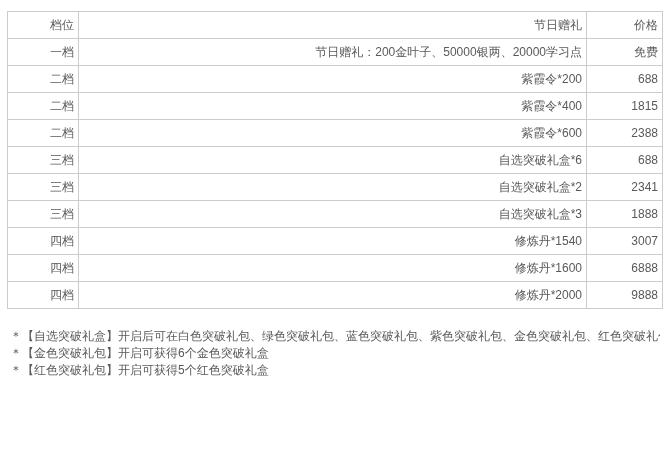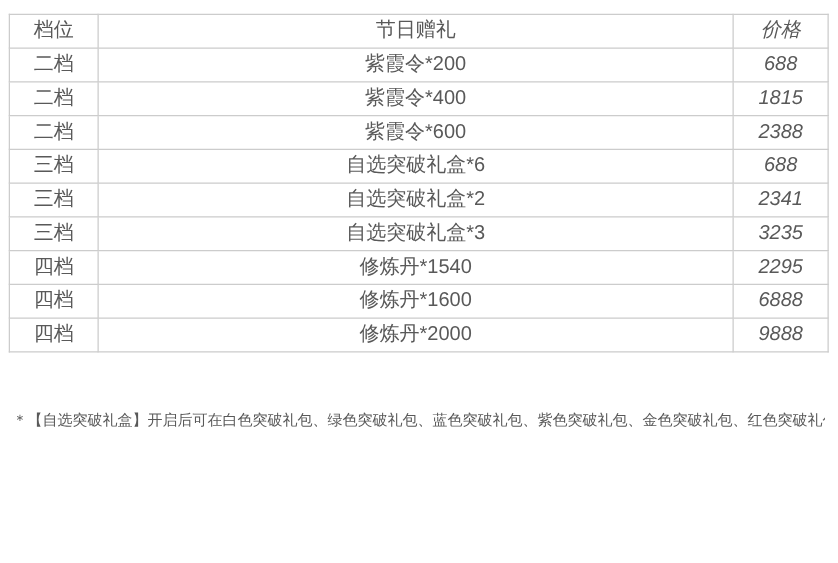--- a/index.html
+++ b/index.html
@@ -22,31 +22,31 @@
       top: 11px;
       width: 656px;
       border-collapse: collapse;
       table-layout: fixed;
     }
     .gift-table th,
     .gift-table td {
       border: 1px solid var(--border, #cccccc);
       height: 27px;
       padding: 0 4px;
-      text-align: center;
+      text-align: right;
       vertical-align: middle;
-      font-size: 16px;
+      font-size: 12px;
       font-weight: normal;
       color: var(--text, #595959);
       line-height: 1;
       overflow: hidden;
       white-space: nowrap;
     }
     .col-tier  { width: 71px; }
-    .col-price { width: 76px; font-style: italic; }
+    .col-price { width: 76px; }
     .notes {
       position: absolute;
       left: 10px;
       top: 328px;
       width: 650px;
     }
     .note-line {
       font-size: 12px;
       color: var(--text, #595959);
       line-height: 17px;
@@ -61,20 +61,25 @@
 
   <table class="gift-table">
     <thead>
       <tr>
         <th class="col-tier">档位</th>
         <th class="col-content">节日赠礼</th>
         <th class="col-price">价格</th>
       </tr>
     </thead>
     <tbody id="table-body">
+    <tr>
+      <td class="col-tier">一档</td>
+      <td class="col-content">节日赠礼：200金叶子、50000银两、20000学习点</td>
+      <td class="col-price">免费</td>
+    </tr>
 
     <tr>
       <td class="col-tier">二档</td>
       <td class="col-content">紫霞令*200</td>
       <td class="col-price">688</td>
     </tr>
 
     <tr>
       <td class="col-tier">二档</td>
       <td class="col-content">紫霞令*400</td>
@@ -95,27 +100,27 @@
 
     <tr>
       <td class="col-tier">三档</td>
       <td class="col-content">自选突破礼盒*2</td>
       <td class="col-price">2341</td>
     </tr>
 
     <tr>
       <td class="col-tier">三档</td>
       <td class="col-content">自选突破礼盒*3</td>
-      <td class="col-price">3235</td>
+      <td class="col-price">1888</td>
     </tr>
 
     <tr>
       <td class="col-tier">四档</td>
       <td class="col-content">修炼丹*1540</td>
-      <td class="col-price">2295</td>
+      <td class="col-price">3007</td>
     </tr>
 
     <tr>
       <td class="col-tier">四档</td>
       <td class="col-content">修炼丹*1600</td>
       <td class="col-price">6888</td>
     </tr>
 
     <tr>
       <td class="col-tier">四档</td>
@@ -125,16 +130,18 @@
   </tbody>
   </table>
 
   <div class="notes" id="notes">
     <div class="note-line">＊【自选突破礼盒】开启后可在白色突破礼包、绿色突破礼包、蓝色突破礼包、紫色突破礼包、金色突破礼包、红色突破礼包当中选择一个</div>
 
 
 
 
 
+    <div class="note-line">＊【金色突破礼包】开启可获得6个金色突破礼盒</div>
 
+    <div class="note-line">＊【红色突破礼包】开启可获得5个红色突破礼盒</div>
   </div>
 
 </div>
 
 </body></html>

